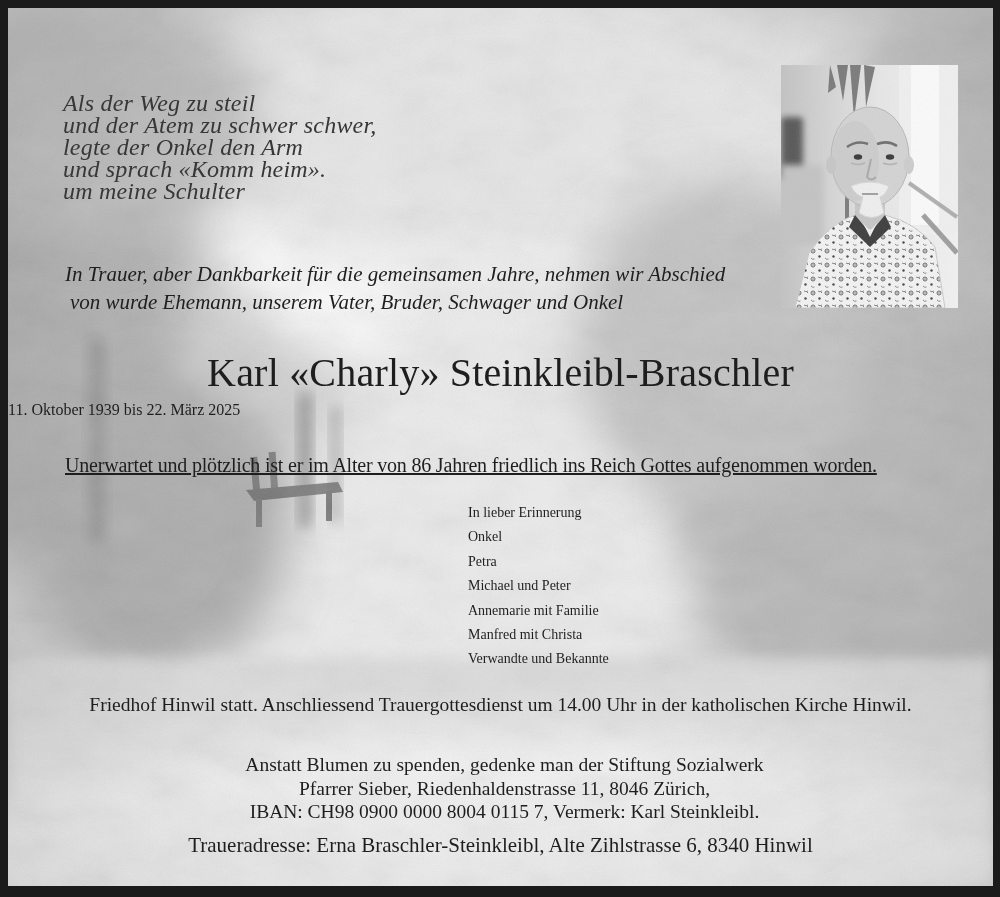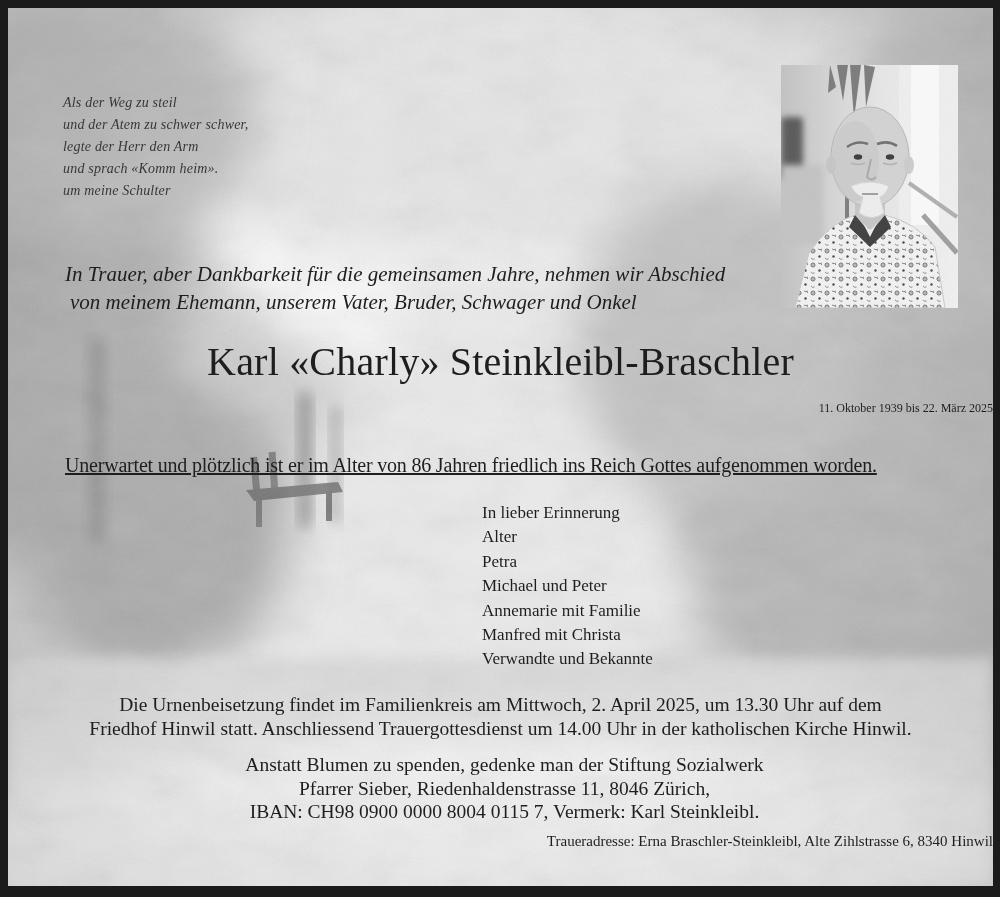--- a/index.html
+++ b/index.html
@@ -18,21 +18,21 @@
     background: #d0d0d0;
     overflow: hidden;
   }
   .bg-svg { position: absolute; top: 0; left: 0; width: 100%; height: 100%; }
 
   .layer { position: absolute; z-index: 2; }
 
   .poem {
     left: 55px; top: 84px;
     font-style: italic;
-    font-size: 14px;
+    font-size: 24px;
     line-height: 22px;
     color: #373737;
     letter-spacing: 0.2px;
   }
   .photo {
     left: 773px; top: 57px;
     width: 177px; height: 243px;
   }
   .photo svg { display: block; width: 100%; height: 100%; }
 
@@ -43,59 +43,59 @@
     white-space: nowrap;
     font-style: italic;
   }
   .intro .l2 { padding-left: 5px; }
 
   .name {
     left: 0; right: 0; top: 325px;
     text-align: center;
     font-size: 40px;
     font-weight: 400;
-    margin: 5px;
+    margin: 16px;
     letter-spacing: 0.2px;
   }
   .dates {
     left: 0; right: 0; top: 393px;
-    text-align: right;
-    font-size: 12px;
+    text-align: left;
+    font-size: 16px;
   }
   .announcement {
     left: 57px; top: 446px;
     font-size: 20px;
     letter-spacing: -0.2px;
     white-space: nowrap;
     text-decoration: underline;
   }
   .mourners {
-    left: 474px; top: 493px;
-    font-size: 17px;
+    left: 460px; top: 493px;
+    font-size: 14px;
     line-height: 24.4px;
   }
   .funeral {
     left: 0; right: 0; top: 685px;
     text-align: center;
     font-size: 19.5px;
     line-height: 24px;
     white-space: nowrap;
   }
   .donation {
     left: 0; right: 0; top: 745px;
     text-align: center;
     font-size: 19.5px;
     line-height: 23.5px;
     white-space: nowrap;
     margin-left: 8px;
   }
   .address {
     left: 0; right: 0; top: 825px;
-    text-align: right;
-    font-size: 15px;
+    text-align: center;
+    font-size: 21px;
     white-space: nowrap;
   }
 </style>
 </head>
 <body>
 
 <div class="page">
   <div class="inner">
 
     <svg class="bg-svg" viewBox="0 0 985 878" preserveAspectRatio="none" aria-hidden="true">
@@ -160,21 +160,21 @@
       </g>
 
       <rect width="985" height="878" filter="url(#grainCoarse)"></rect>
       <rect width="985" height="878" filter="url(#grainFine)"></rect>
       <rect width="985" height="878" fill="url(#vign)"></rect>
     </svg>
 
     <div class="layer poem">
       <div>Als der Weg zu steil</div>
       <div>und der Atem zu schwer schwer,</div>
-      <div>legte der Herr den Arm</div>
+      <div>legte der Onkel den Arm</div>
       <div>und sprach «Komm heim».</div>
       <div>um meine Schulter</div>
     </div>
 
     <div class="layer photo">
       <svg viewBox="0 0 177 243" aria-hidden="true">
         <defs>
           <linearGradient id="pbg" x1="0" y1="0" x2="1" y2="0">
             <stop offset="0%" stop-color="#c2c2c2"></stop>
             <stop offset="55%" stop-color="#e6e6e6"></stop>
@@ -246,41 +246,40 @@
           <path d="M70,121 q19,-8 38,0 q-3,9 -9,11 l4,16 q-12,9 -25,0 l4,-16 q-8,-2 -12,-11 z" fill="#eeeeee" stroke="#d6d6d6" stroke-width="1"></path>
           <path d="M81,129 h16" stroke="#8d8d8d" stroke-width="1.6"></path>
         </g>
 
         <rect width="177" height="243" filter="url(#pgrain)"></rect>
       </svg>
     </div>
 
     <div class="layer intro">
       <div>In Trauer, aber Dankbarkeit für die gemeinsamen Jahre, nehmen wir Abschied</div>
-      <div class="l2">von meinem Ehemann, unserem Vater, Bruder, Schwager und Onkel</div>
+      <div class="l2">von wurde Ehemann, unserem Vater, Bruder, Schwager und Onkel</div>
     </div>
 
     <h1 class="layer name">Karl «Charly» Steinkleibl-Braschler</h1>
 
     <div class="layer dates">11. Oktober 1939 bis 22. März 2025</div>
 
     <div class="layer announcement">Unerwartet und plötzlich ist er im Alter von 86 Jahren friedlich ins Reich Gottes aufgenommen worden.</div>
 
     <div class="layer mourners">
       <div>In lieber Erinnerung</div>
-      <div>Alter</div>
+      <div>Onkel</div>
       <div>Petra</div>
       <div>Michael und Peter</div>
       <div>Annemarie mit Familie</div>
       <div>Manfred mit Christa</div>
       <div>Verwandte und Bekannte</div>
     </div>
 
     <div class="layer funeral">
-      <div>Die Urnenbeisetzung findet im Familienkreis am Mittwoch, 2. April 2025, um 13.30 Uhr auf dem</div>
       <div>Friedhof Hinwil statt. Anschliessend Trauergottesdienst um 14.00 Uhr in der katholischen Kirche Hinwil.</div>
     </div>
 
     <div class="layer donation">
       <div>Anstatt Blumen zu spenden, gedenke man der Stiftung Sozialwerk</div>
       <div>Pfarrer Sieber, Riedenhaldenstrasse 11, 8046 Zürich,</div>
       <div>IBAN: CH98 0900 0000 8004 0115 7, Vermerk: Karl Steinkleibl.</div>
     </div>
 
     <div class="layer address">Traueradresse: Erna Braschler-Steinkleibl, Alte Zihlstrasse 6, 8340 Hinwil</div>

